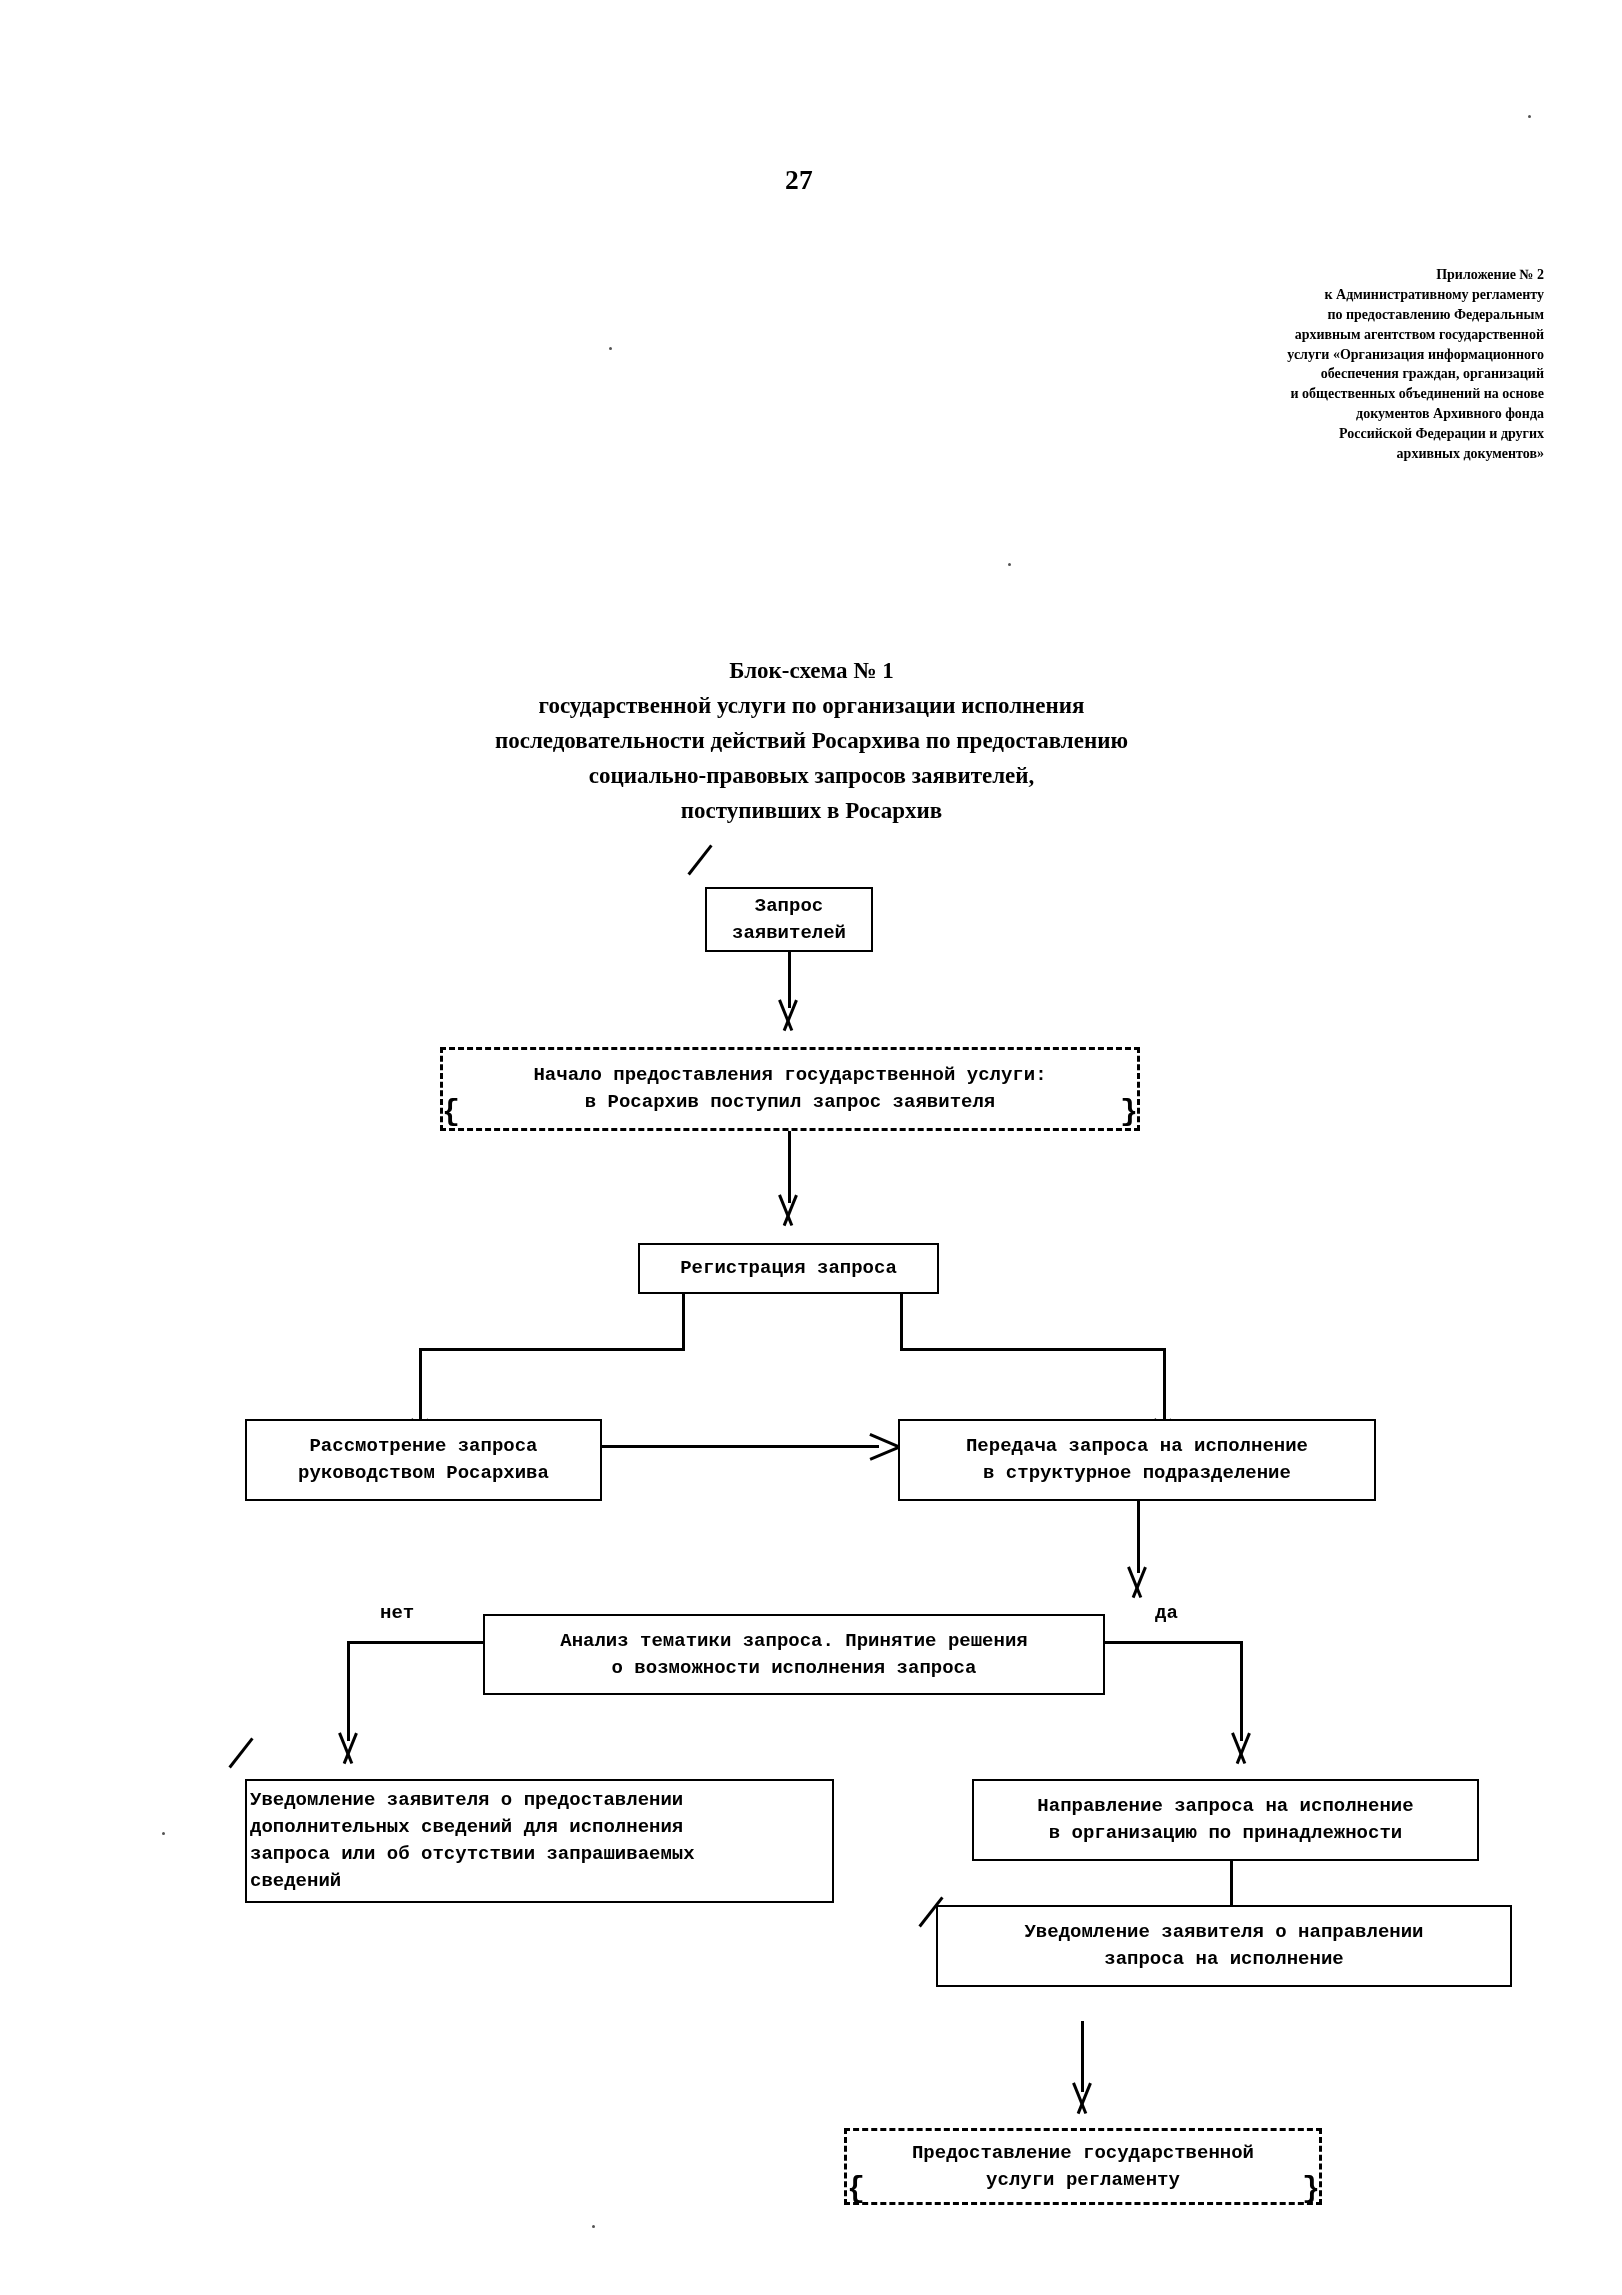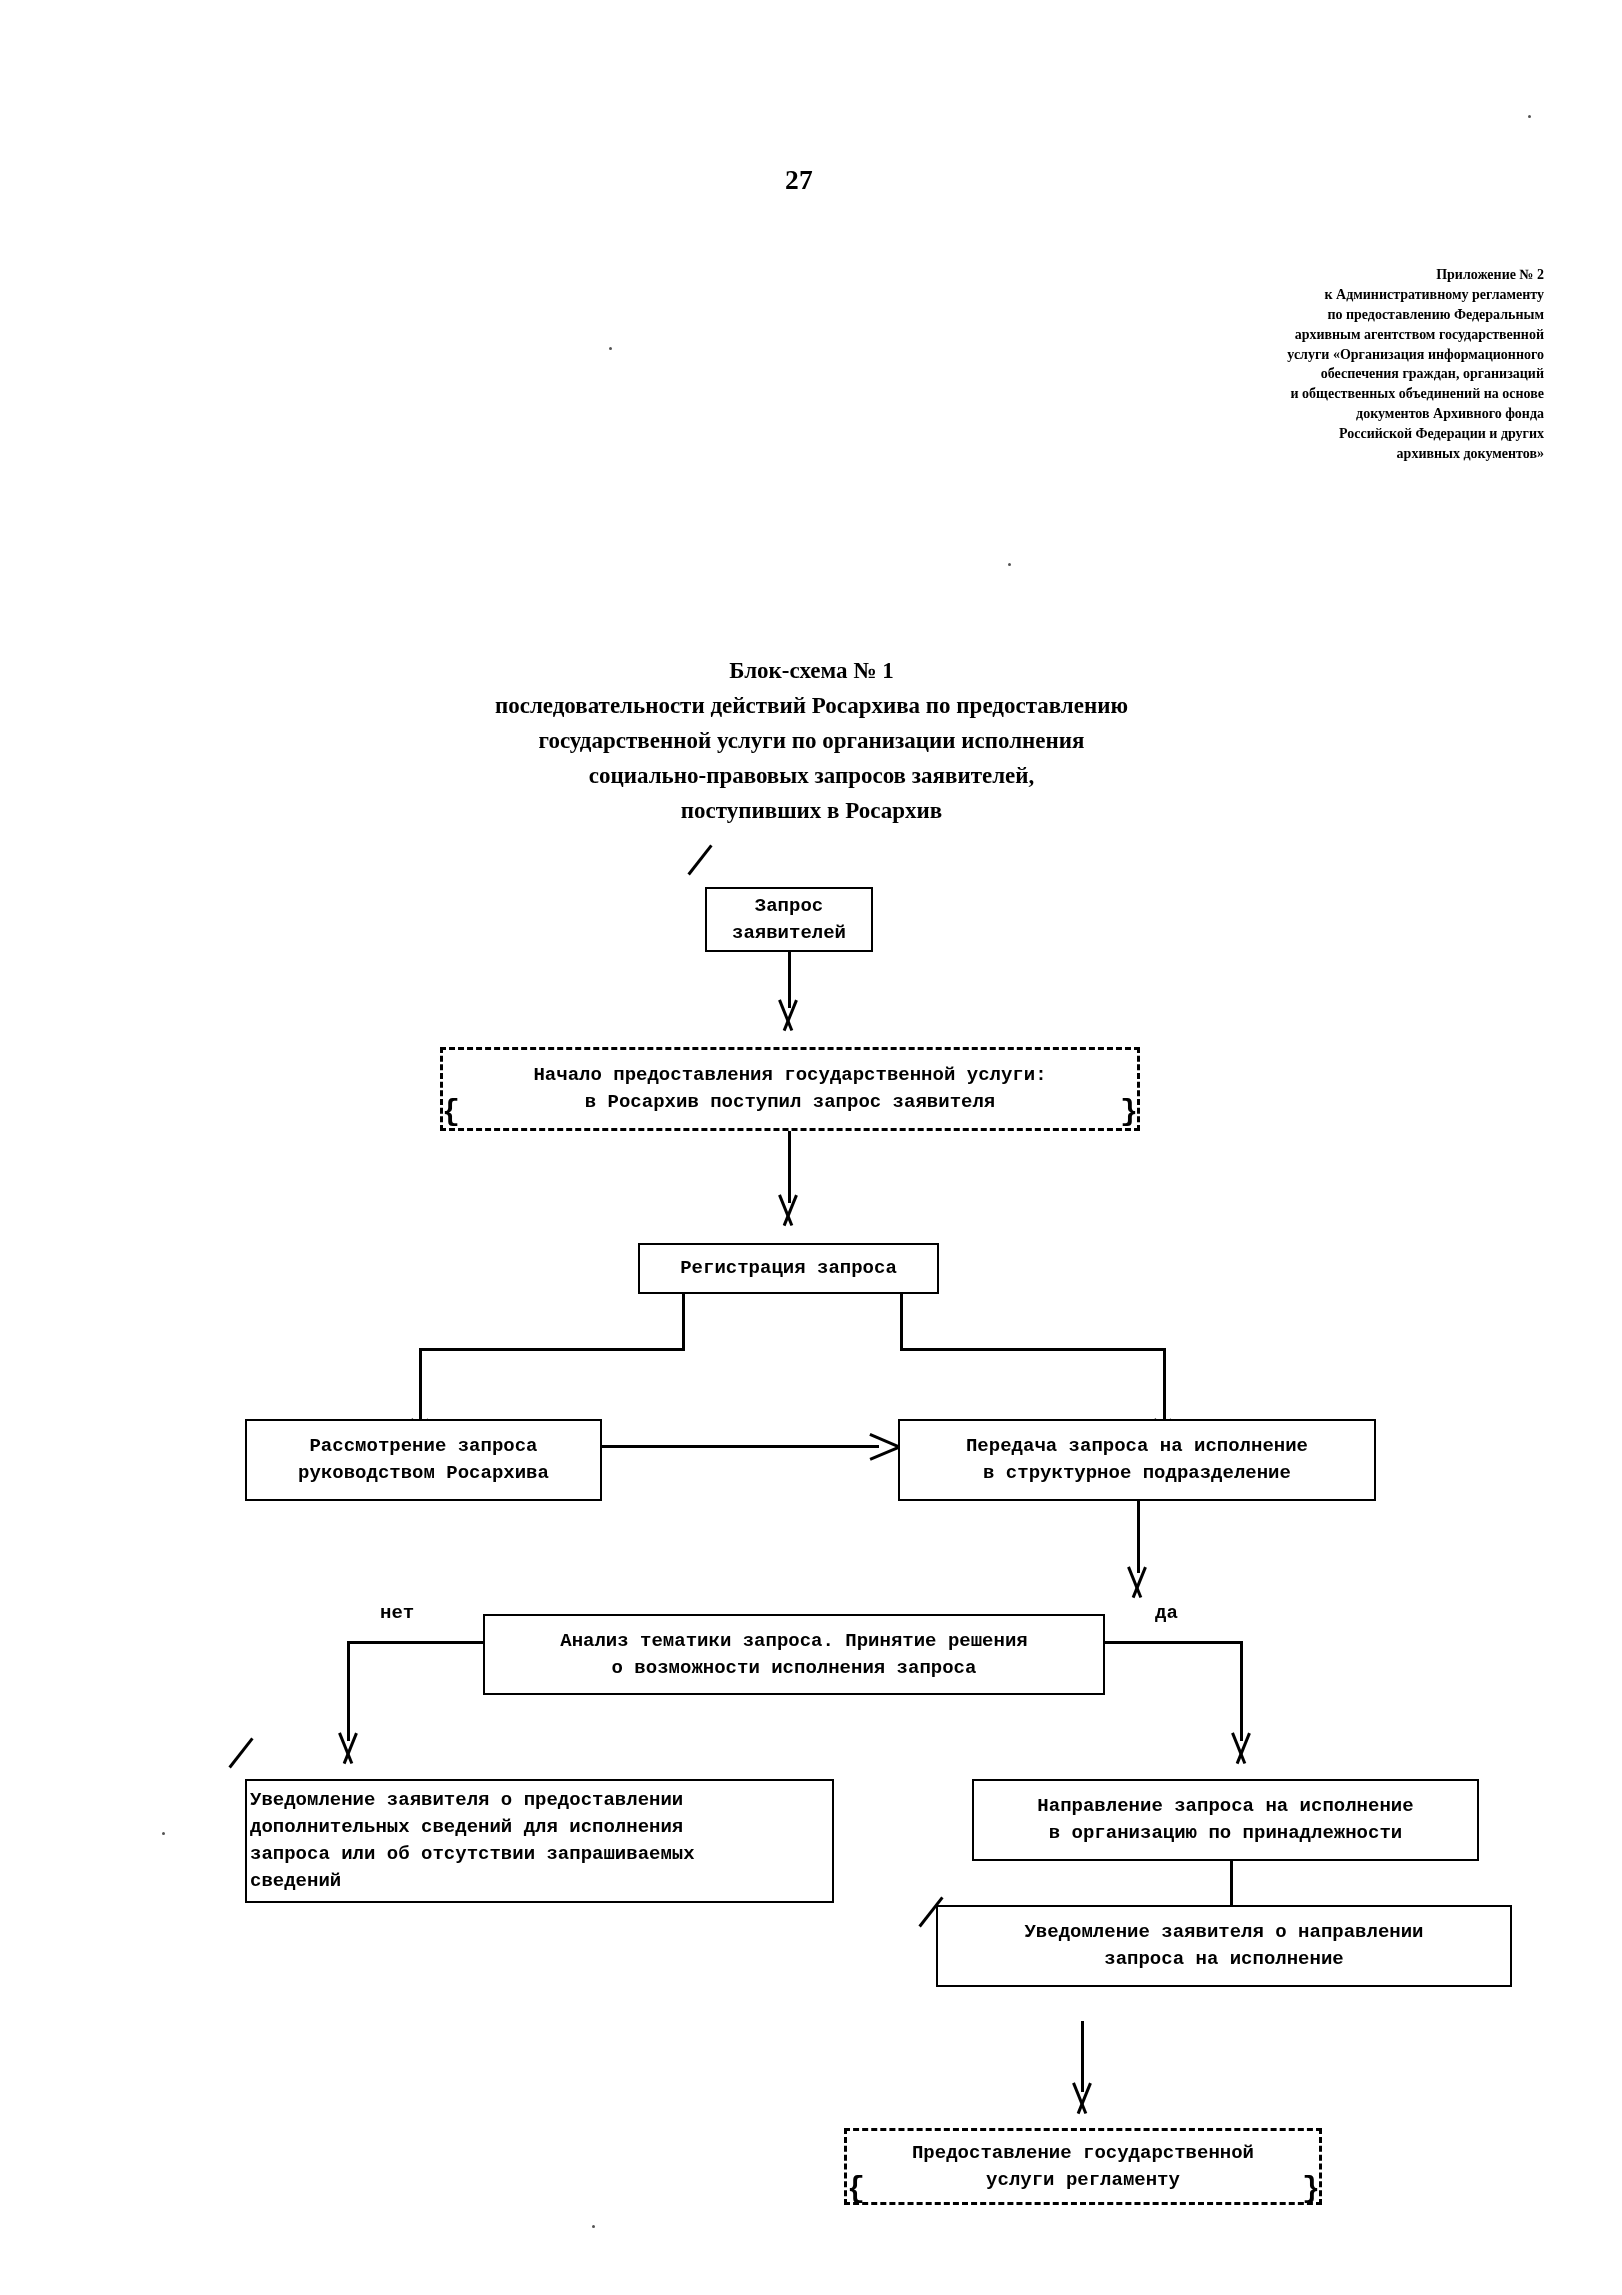--- a/index.html
+++ b/index.html
@@ -118,22 +118,22 @@
     <div>услуги «Организация информационного</div>
     <div>обеспечения граждан, организаций</div>
     <div>и общественных объединений на основе</div>
     <div>документов Архивного фонда</div>
     <div>Российской Федерации и других</div>
     <div>архивных документов»</div>
   </div>
 
   <div id="scheme-title">
     <span class="t-main">Блок-схема № 1</span>
+    <span class="t-main">государственной услуги по организации исполнения</span>
     <span class="t-main">последовательности действий Росархива по предоставлению</span>
-    <span class="t-main">государственной услуги по организации исполнения</span>
     <span class="t-main">социально-правовых запросов заявителей,</span>
     <span class="t-main">поступивших в Росархив</span>
   </div>
 
   <div class="node" style="left:705px;top:887px;width:168px;height:65px;">
     <div class="lines">
       <span>Запрос</span>
       <span>заявителей</span>
     </div>
   </div>

